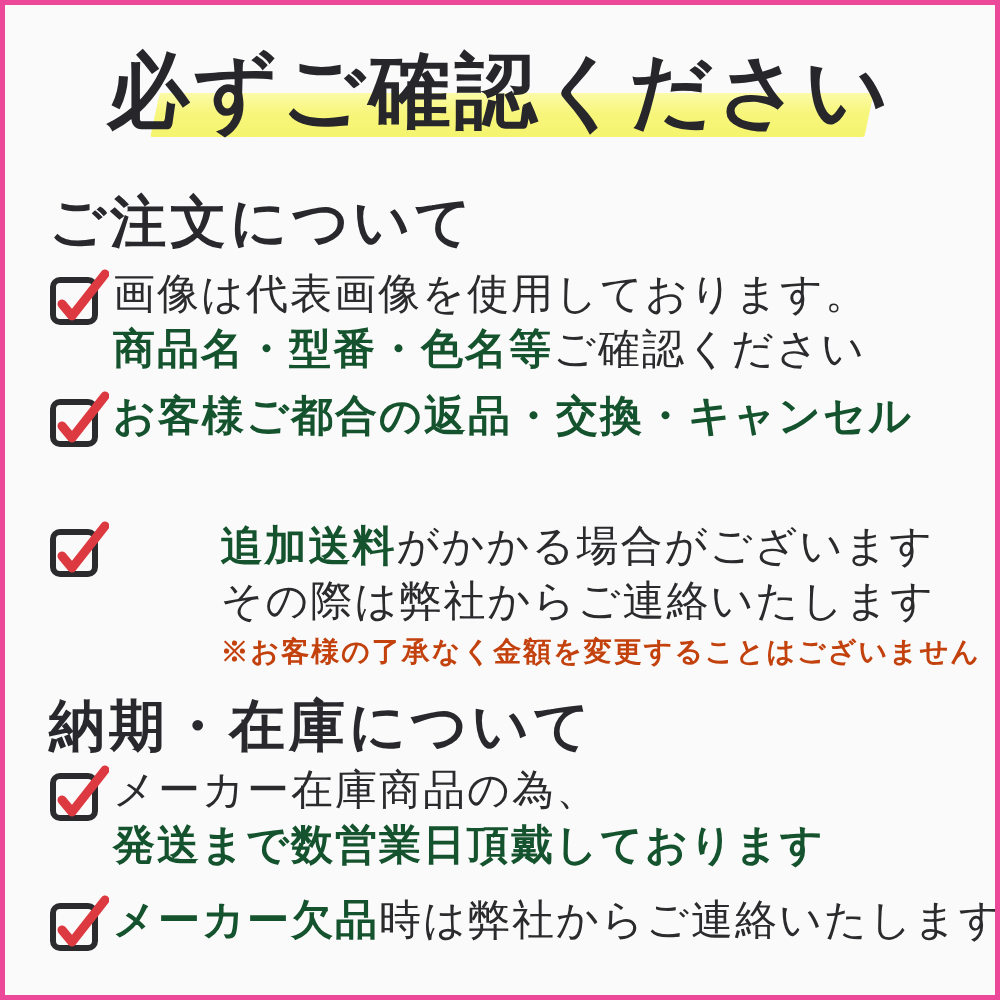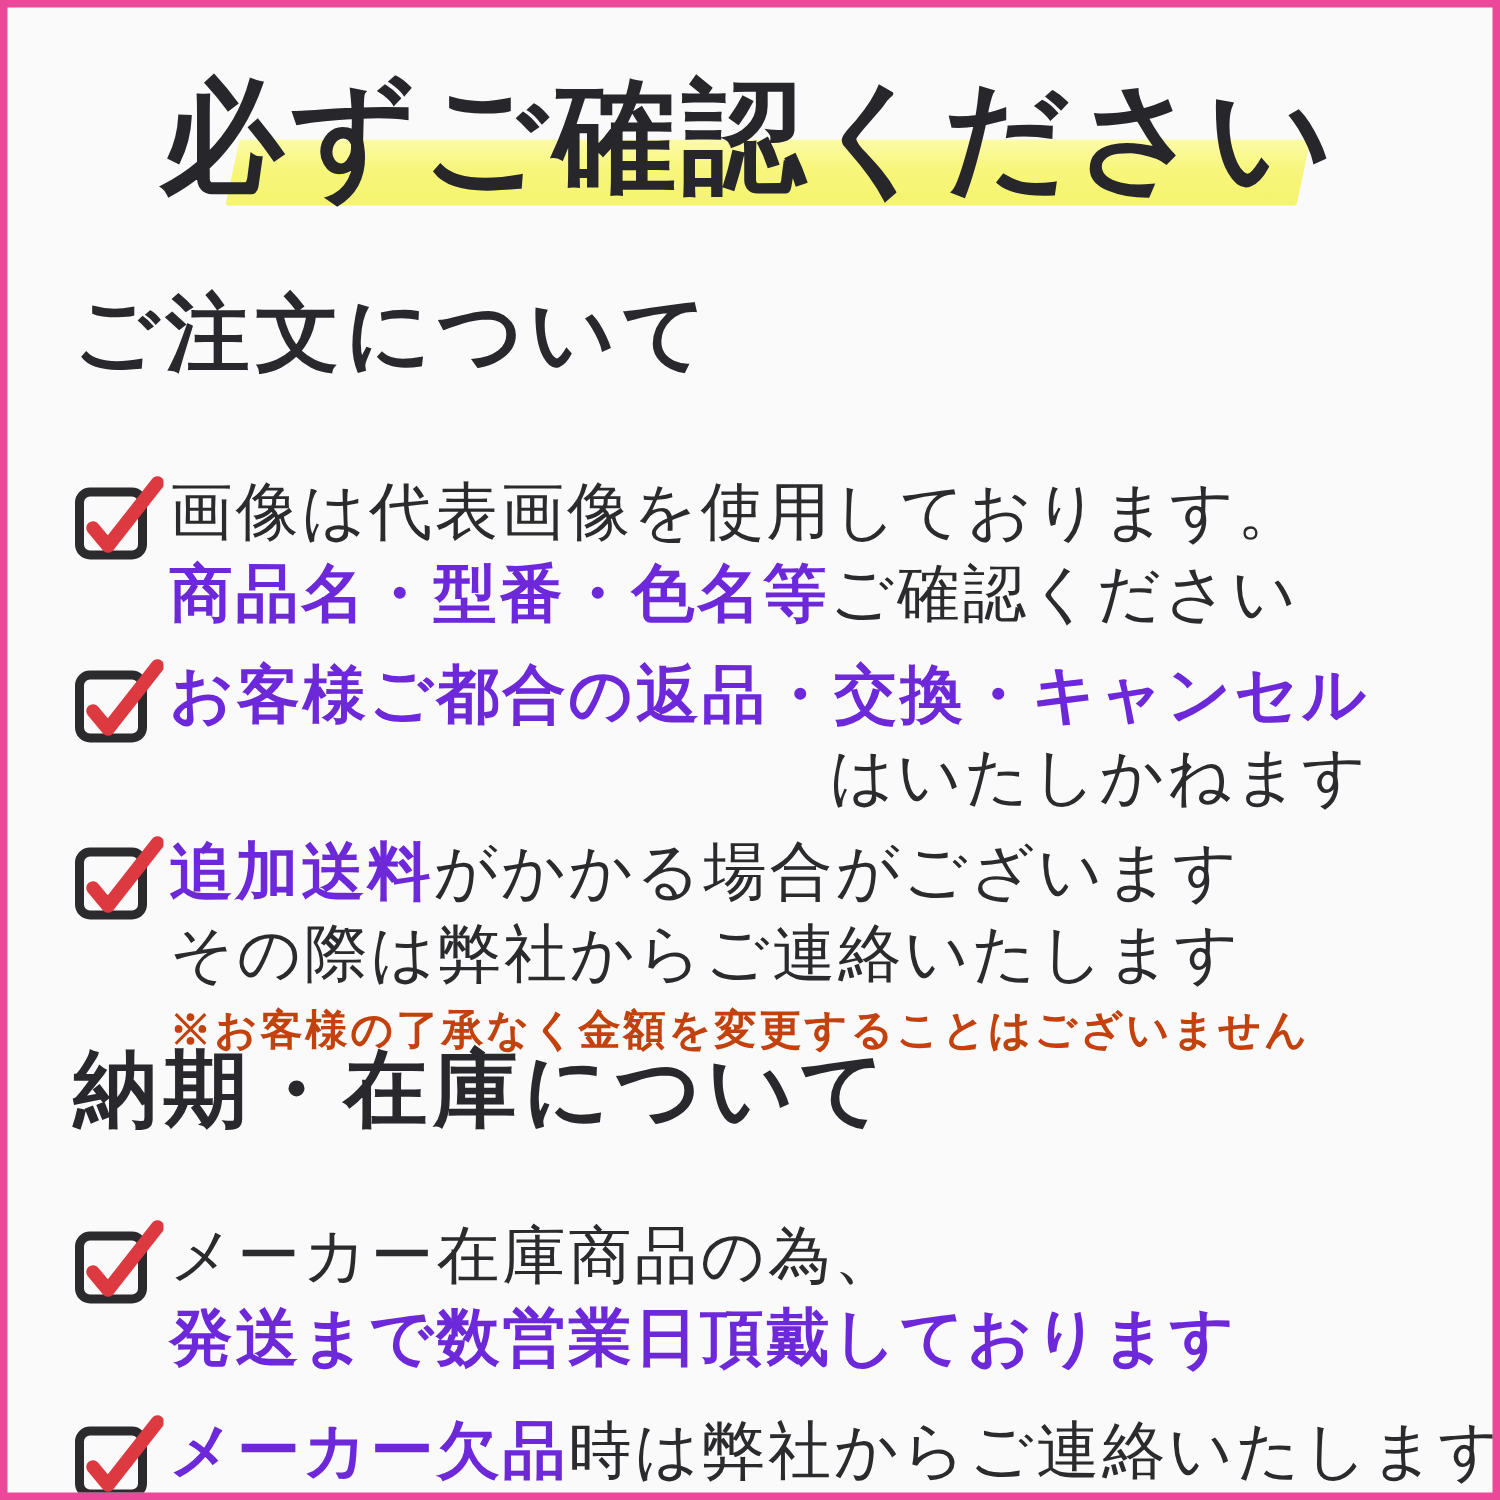--- a/index.html
+++ b/index.html
@@ -33,39 +33,39 @@
     left:44px;
     font-size:56px;font-weight:600;
     color:#28282d;letter-spacing:4px;
     white-space:nowrap;
   }
   #heading-order{top:180px;text-align:right;}
   #heading-delivery{top:684px;}
   
   .item{
     left:44px;right:14px;
-    display:flex;align-items:flex-start;margin-top:48px;
+    display:flex;align-items:flex-start;
   }
   .check-icon{width:60px;height:60px;flex:none;}
   .lines{margin-left:4px;}
   .l{
     font-size:42px;line-height:55px;
     color:#2b2b2e;letter-spacing:2px;
     font-weight:500;white-space:nowrap;
   }
-  .red{color:#6d28d9;font-weight:700;}
+  .red{color:#14532d;font-weight:700;}
   .note{
     margin-top:6px;
     font-size:28px;line-height:34px;
     color:#c2410c;font-weight:700;letter-spacing:2px;
     white-space:nowrap;
   }
   #item-1{top:262px;}
   #item-2{top:384px;text-align:right;}
-  #item-3{top:502px;}
+  #item-3{top:514px;justify-content:space-between;}
   #item-4{top:758px;}
   #item-5{top:888px;}
 </style>
 </head>
 <body>
 
 <div id="canvas">
 
   <div id="title-highlight" class="abs"></div>
   <div id="title-text" class="abs">必ずご確認ください</div>
@@ -88,23 +88,20 @@
   </div>
 
   <div id="item-2" class="abs item">
     <svg class="check-icon" viewBox="0 0 60 60">
       <rect x="4" y="13" width="42" height="42" rx="7" fill="none" stroke="#2b2b2e" stroke-width="6"></rect>
       <polyline points="13,37 23,49 56,7" fill="none" stroke="#dc3a40" stroke-width="9" stroke-linecap="round" stroke-linejoin="round"></polyline>
     </svg>
     <div class="lines">
       <div class="l">
         <span class="red">お客様ご都合の返品・交換・キャンセル</span>
-      </div>
-      <div class="l">
-        <span>はいたしかねます</span>
       </div>
     </div>
   </div>
 
   <div id="item-3" class="abs item">
     <svg class="check-icon" viewBox="0 0 60 60">
       <rect x="4" y="13" width="42" height="42" rx="7" fill="none" stroke="#2b2b2e" stroke-width="6"></rect>
       <polyline points="13,37 23,49 56,7" fill="none" stroke="#dc3a40" stroke-width="9" stroke-linecap="round" stroke-linejoin="round"></polyline>
     </svg>
     <div class="lines">

